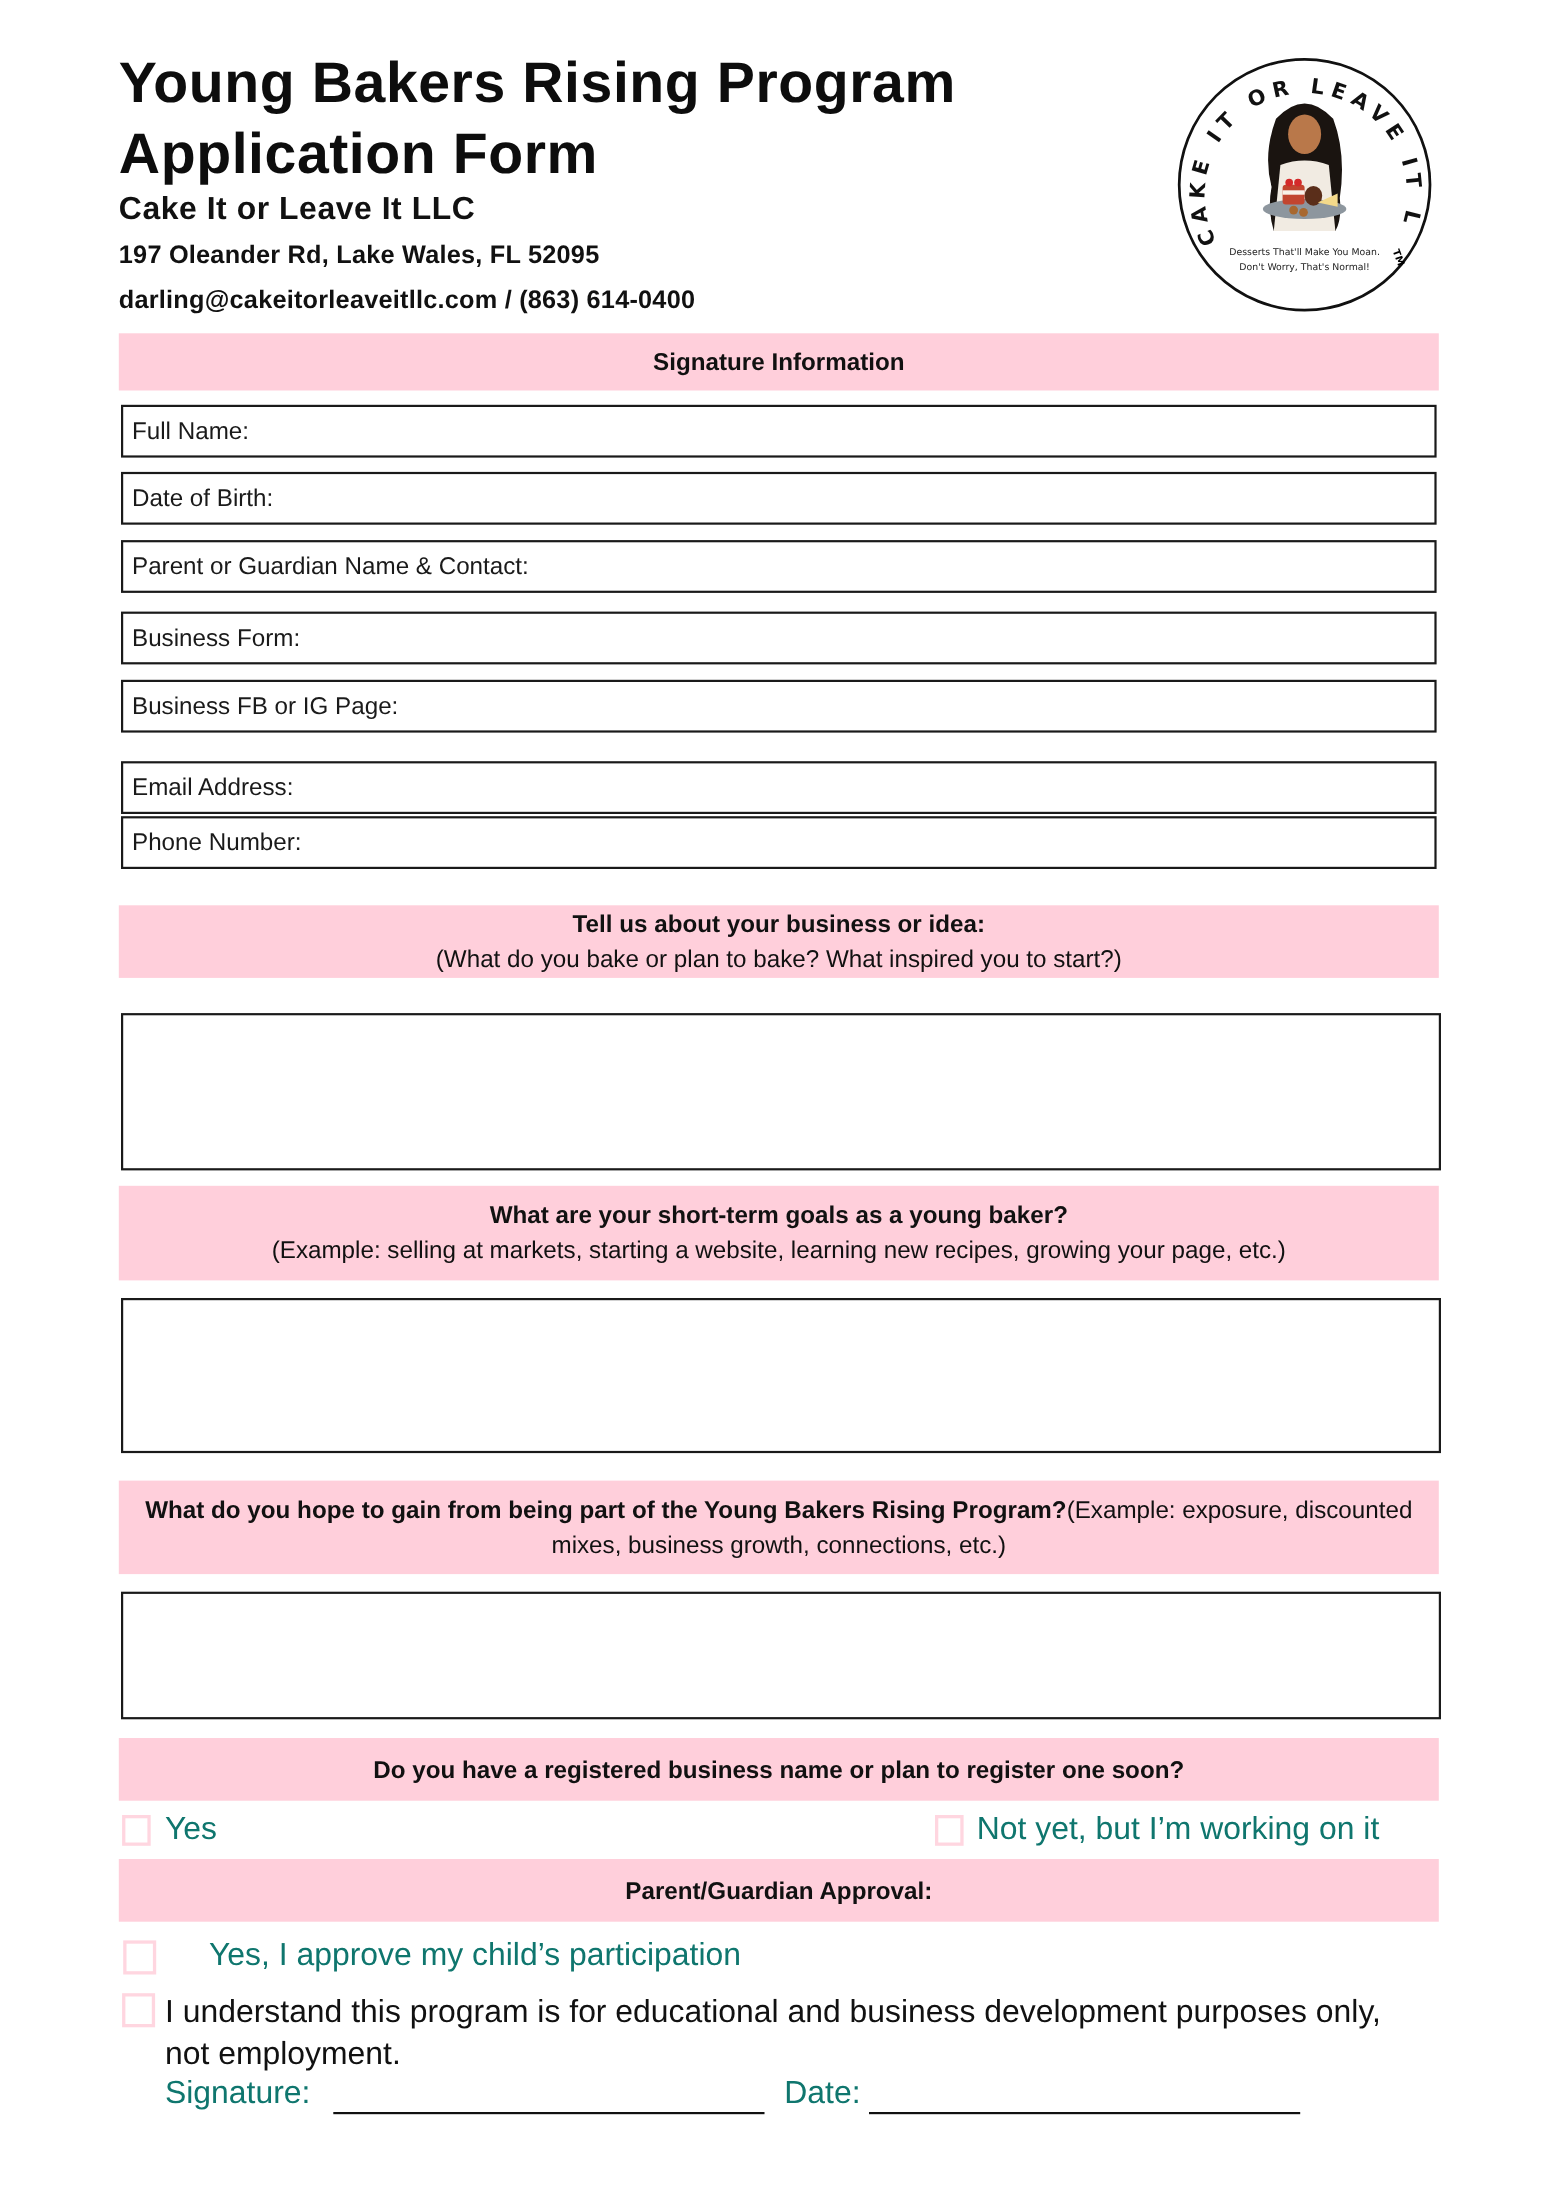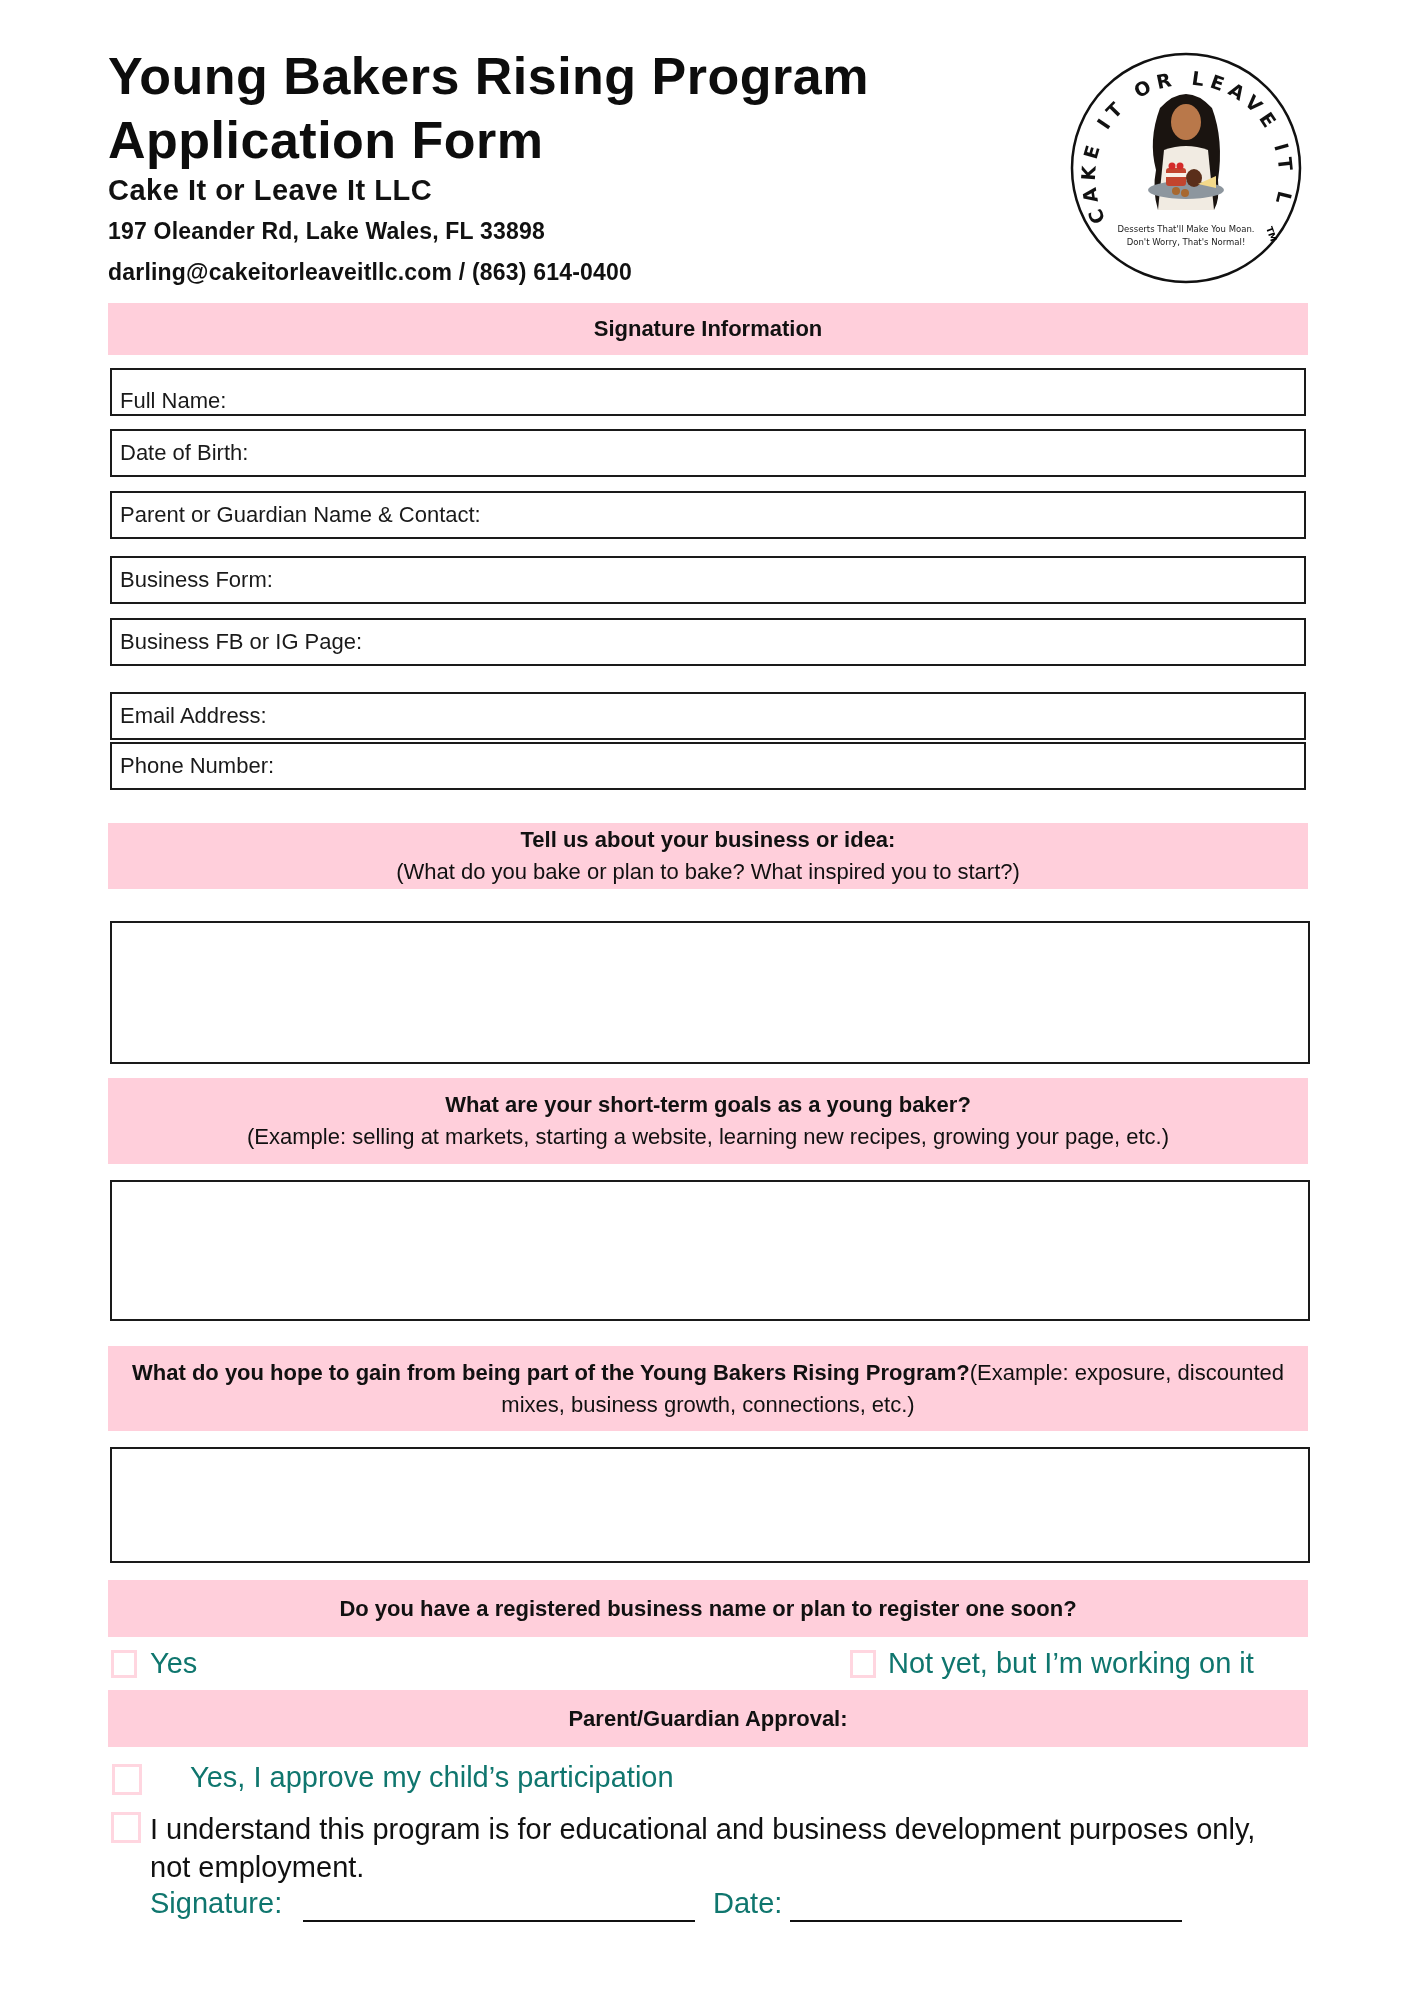--- a/index.html
+++ b/index.html
@@ -24,21 +24,21 @@
   .sigline { height: 0; border-top: 2px solid #111; }
 </style>
 </head>
 <body>
 
 <div class="abs title">
   <div>Young Bakers Rising Program</div>
   <div>Application Form</div>
 </div>
 <div class="abs company">Cake It or Leave It LLC</div>
-<div class="abs address">197 Oleander Rd, Lake Wales, FL 33898</div>
+<div class="abs address">197 Oleander Rd, Lake Wales, FL 52095</div>
 <div class="abs contact">darling@cakeitorleaveitllc.com / (863) 614-0400</div>
 
 <div class="abs logo">
   <svg width="236" height="236" viewBox="0 0 236 236">
     <defs>
       <path id="ringPath" d="M 38 170 A 92 92 0 1 1 205 160"></path>
     </defs>
     <circle cx="118" cy="118" r="114" fill="#fff" stroke="#111" stroke-width="2.5"></circle>
     <text font-family="'DejaVu Sans', sans-serif" font-weight="bold" font-size="19" letter-spacing="6" fill="#111">
       <textPath href="#ringPath">CAKE IT OR LEAVE IT LLC</textPath>
@@ -61,21 +61,21 @@
     </g>
     <text x="118" y="182" text-anchor="middle" font-size="8.5" font-family="'DejaVu Sans', sans-serif" fill="#222">Desserts That'll Make You Moan.</text>
     <text x="118" y="195" text-anchor="middle" font-size="8.5" font-family="'DejaVu Sans', sans-serif" fill="#222">Don't Worry, That's Normal!</text>
   </svg>
 </div>
 
 <div class="abs pink" style="top:303px;height:52px;">
   <div class="h">Signature Information</div>
 </div>
 
-<div class="abs field" style="top:368px;align-items:flex-end;">
+<div class="abs field" style="top:368px;">
   <span>Full Name:</span>
   <input type="text" value="" style="">
 </div>
 <div class="abs field" style="top:429px;">
   <span>Date of Birth:</span>
   <input type="text" value="" style="">
 </div>
 <div class="abs field" style="top:491px;">
   <span>Parent or Guardian Name &amp; Contact:</span>
   <input type="text" style="padding-left: 440px;" value="">

